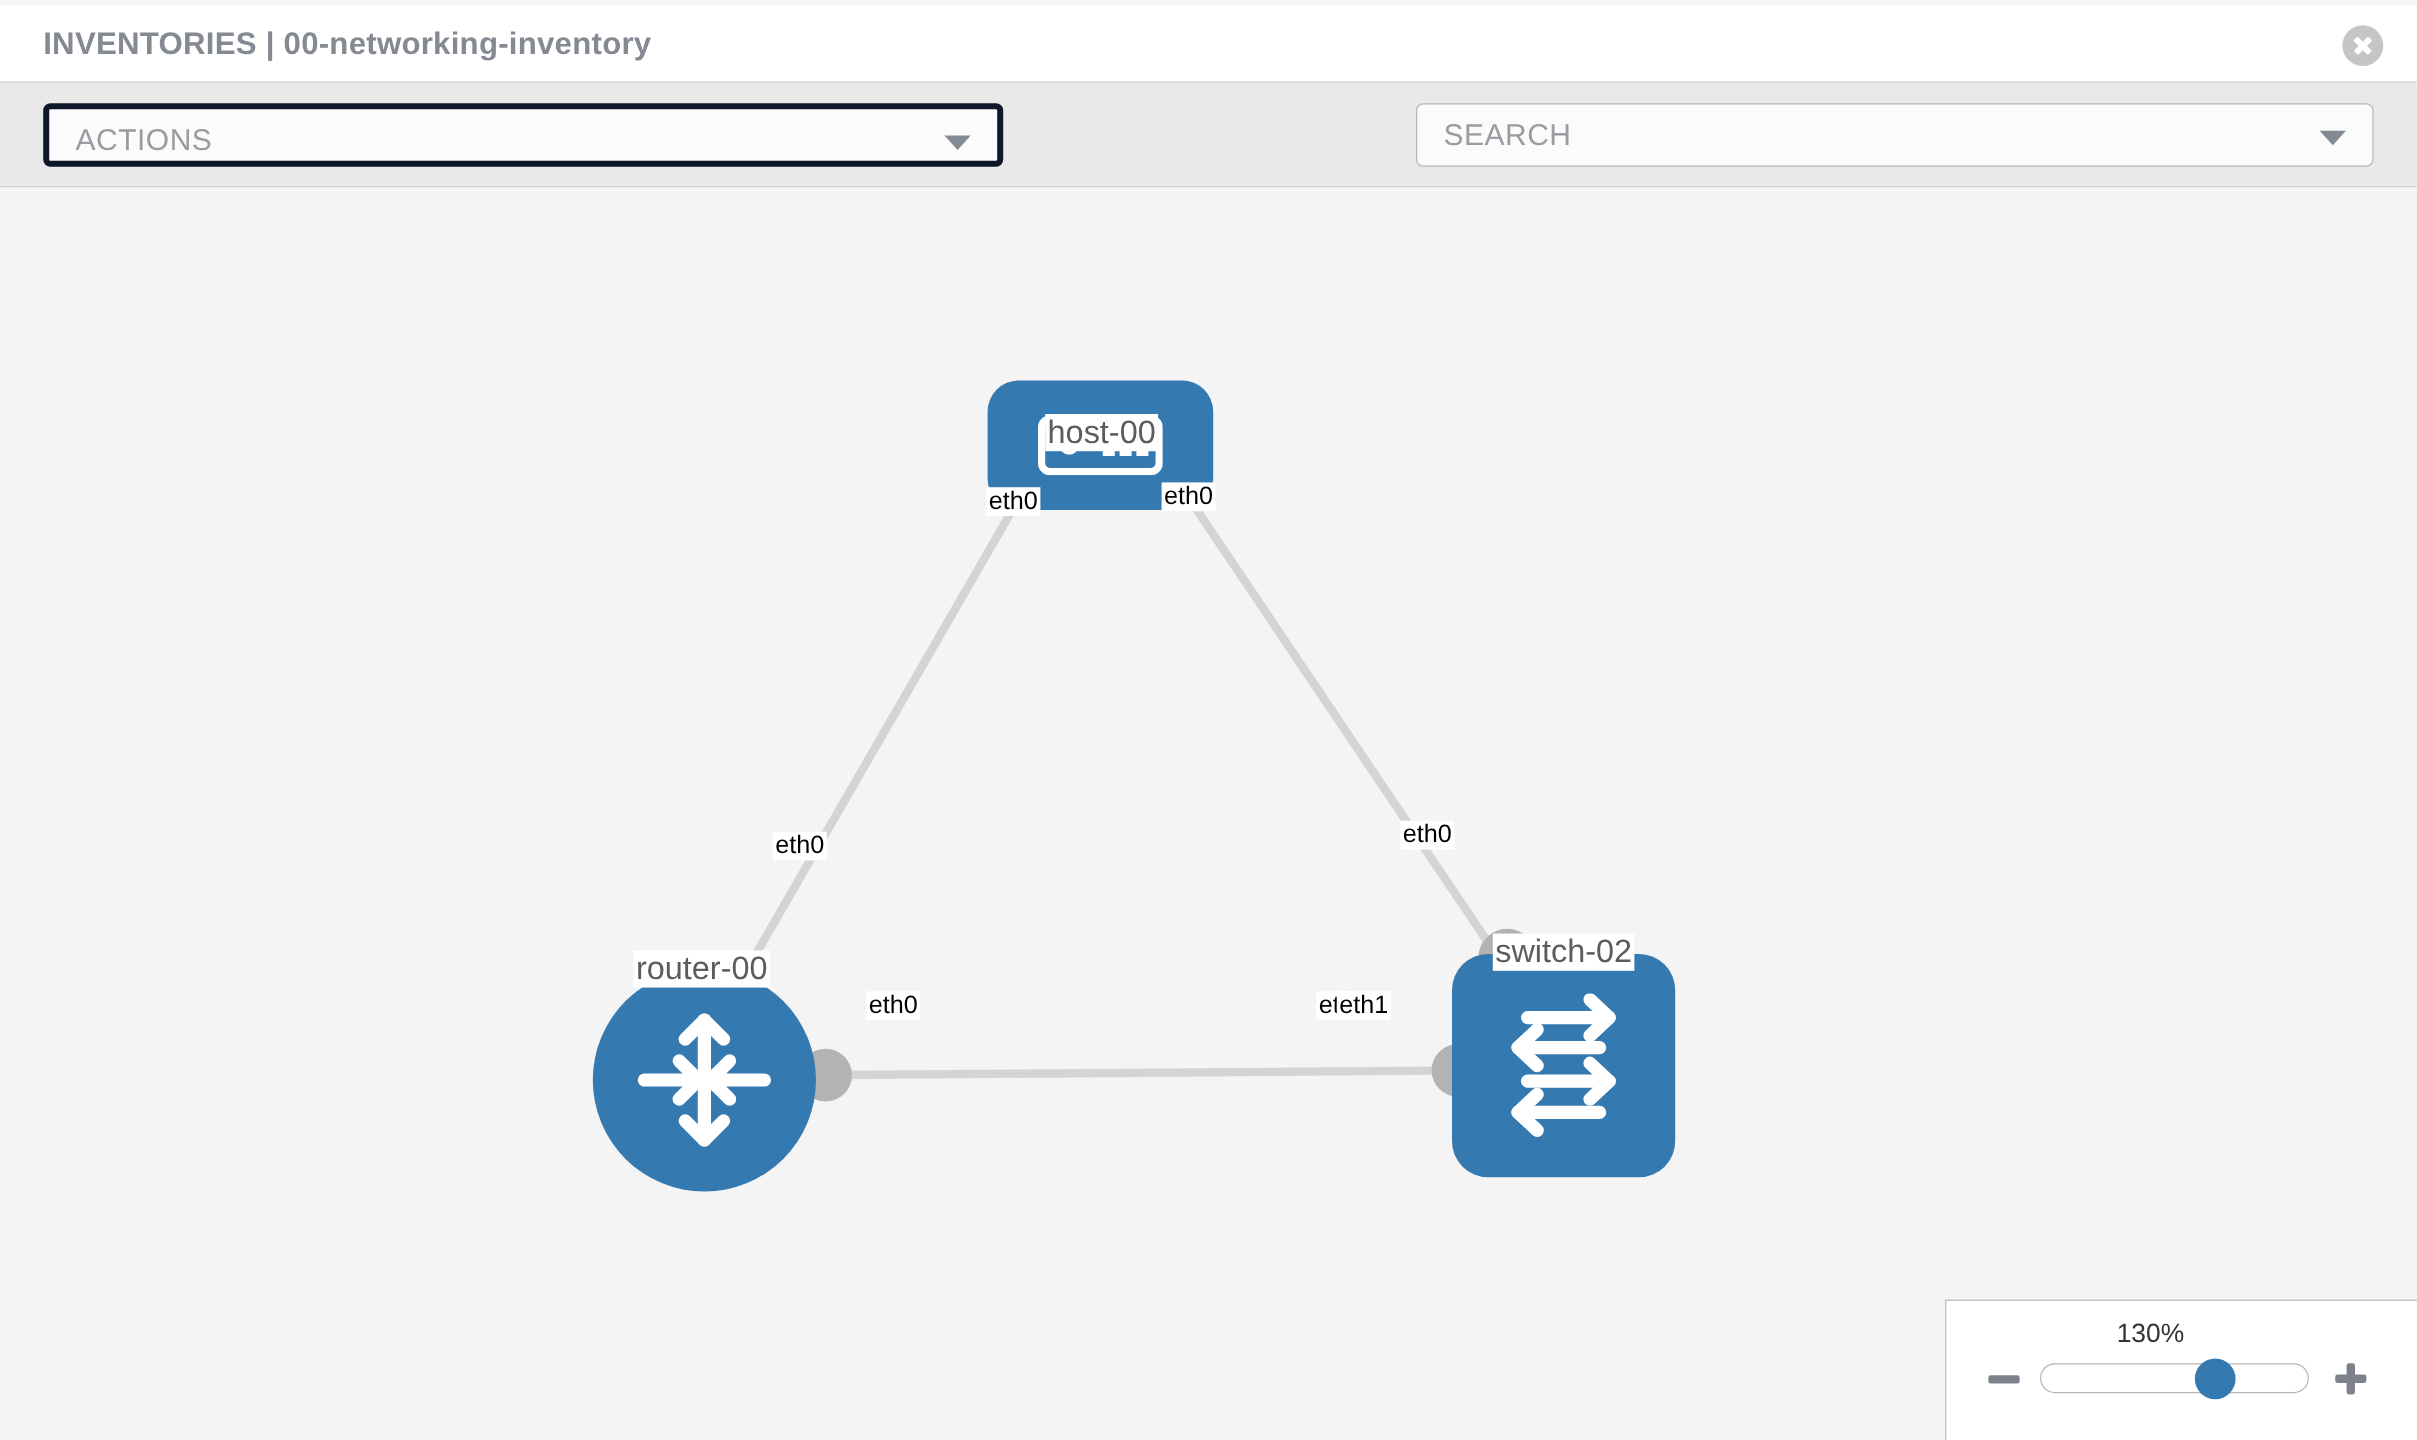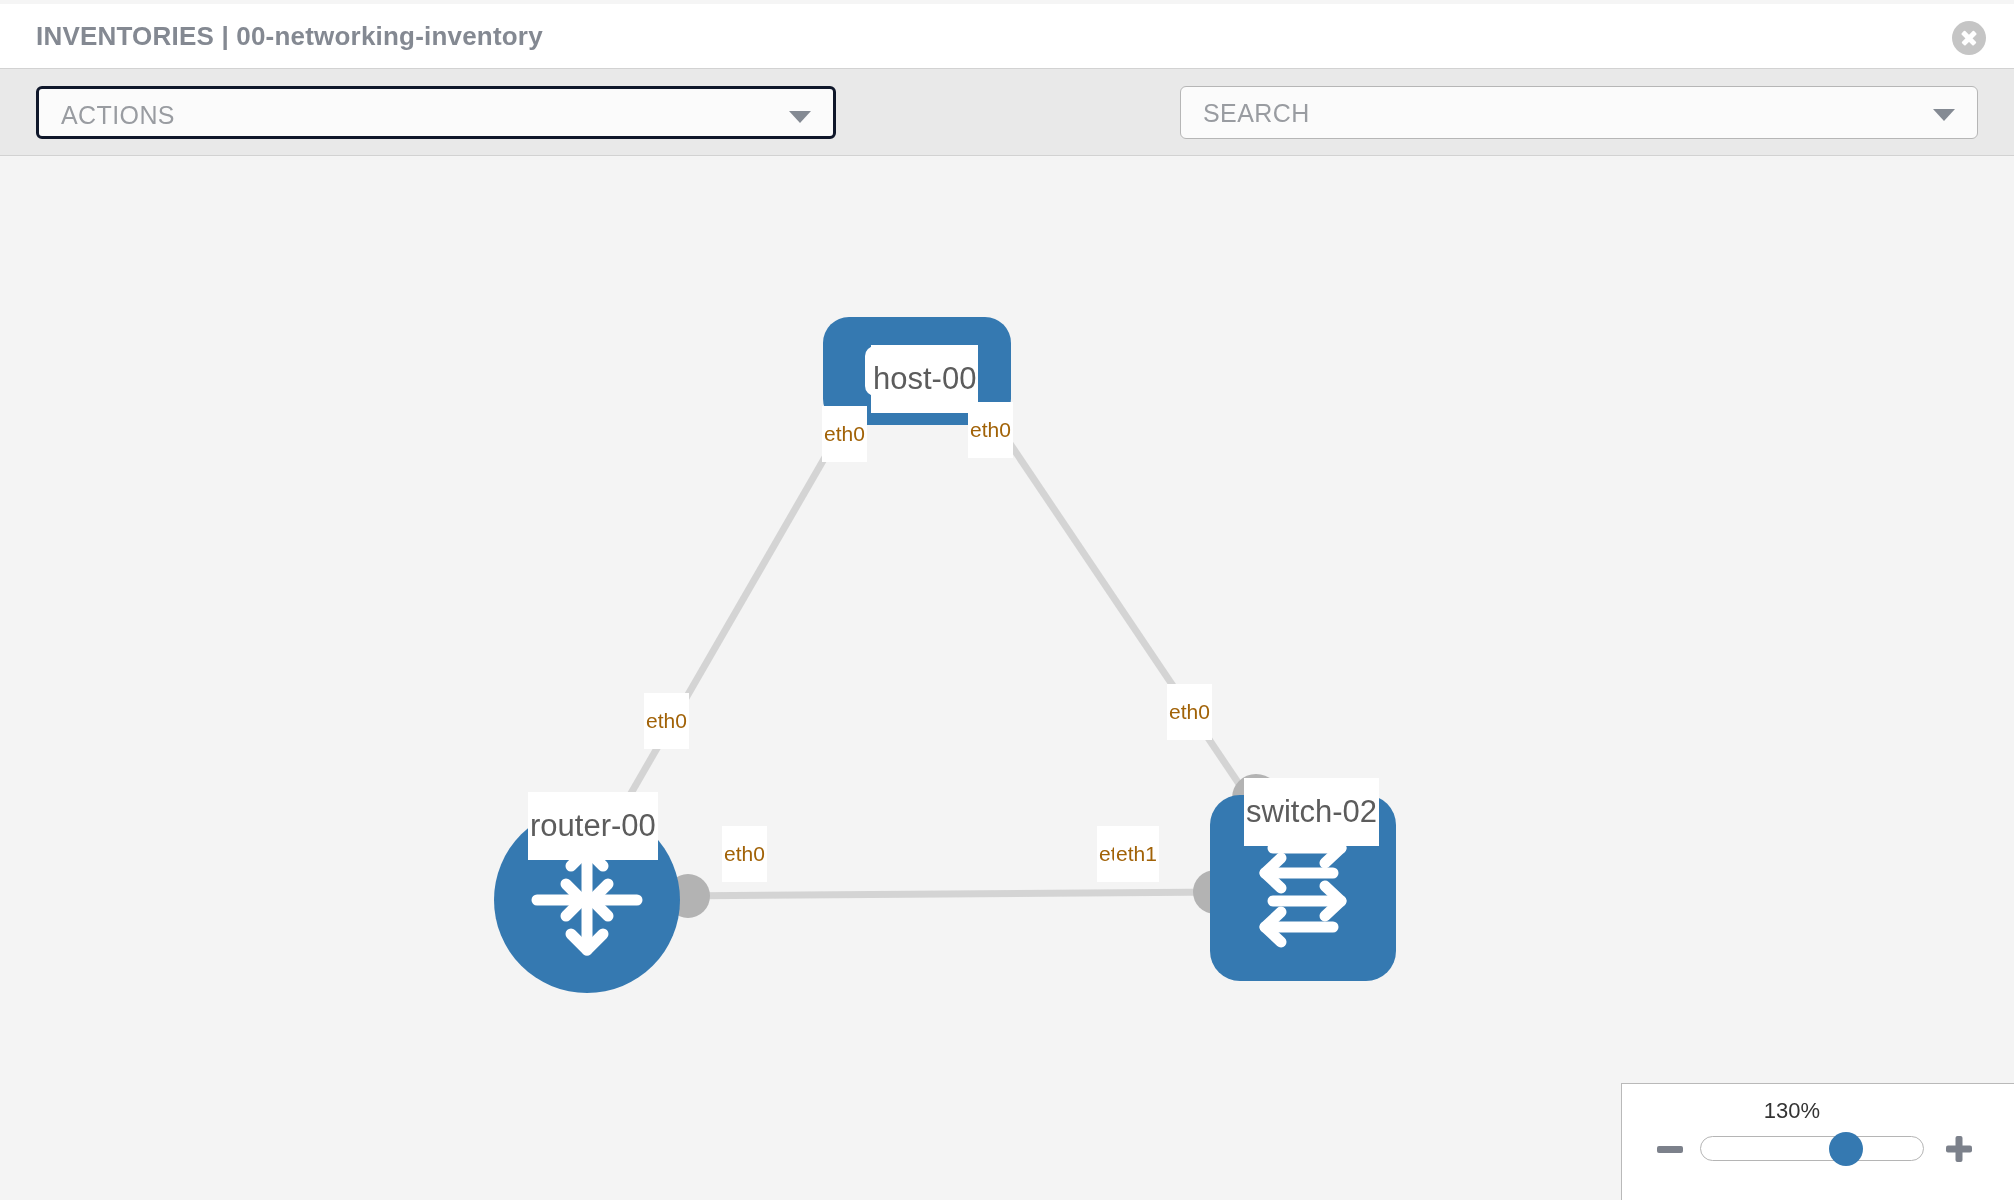--- a/index.html
+++ b/index.html
@@ -45,21 +45,21 @@
     position: absolute; left: 0; top: 68px;
     width: 2014px; height: 88px;
     background: #e9e9e9;
     border-top: 1px solid #d2d2d2;
     border-bottom: 1px solid #d2d2d2;
   }
   .actions-select {
     position: absolute; left: 36px; top: 17px;
     width: 800px; height: 53px;
     background: #fbfbfb;
-    border: 3px solid #0f172a;
+    border: 5px solid #0f172a;
     border-radius: 6px;
     cursor: pointer;
   }
   .actions-label {
     position: absolute; left: 22px; top: 12px;
     font-size: 25px; color: #999ca1;
     letter-spacing: 0.4px;
   }
   .caret {
     position: absolute; right: 22px; top: 22px;
@@ -109,35 +109,35 @@
     background: #3579b1;
     display: flex; align-items: center; justify-content: center;
     cursor: pointer;
   }
   .node-host   { left: 823px; top: 160px;  width: 188px; height: 108px; border-radius: 26px; }
   .node-router { left: 494px; top: 650px;  width: 186px; height: 186px; border-radius: 50%; }
   .node-switch { left: 1210px; top: 638px; width: 186px; height: 186px; border-radius: 30px; }
 
   .node-label {
     position: absolute;
-    font-size: 31px; color: #5c5c5c;
+    font-size: 27px; color: #5c5c5c;
     background: #ffffff;
     white-space: nowrap;
-    padding: 16px 2px;
+    padding: 0 2px;
   }
   .lbl-host   { left: 871px; top: 188px; }
   .lbl-router { left: 528px; top: 635px; }
   .lbl-switch { left: 1244px; top: 621px; }
 
   .edge-label {
     position: absolute;
-    font-size: 21px; color: #a16207;
+    font-size: 21px; color: #000000;
     background: #ffffff;
     white-space: nowrap;
-    padding: 16px 2px;
+    padding: 0 2px;
   }
 
   
   .zoom-panel {
     position: absolute; left: 1621px; top: 1083px;
     width: 393px; height: 137px;
     background: #ffffff;
     border: 1px solid #b9b9b9;
     border-right: none; border-bottom: none;
   }

